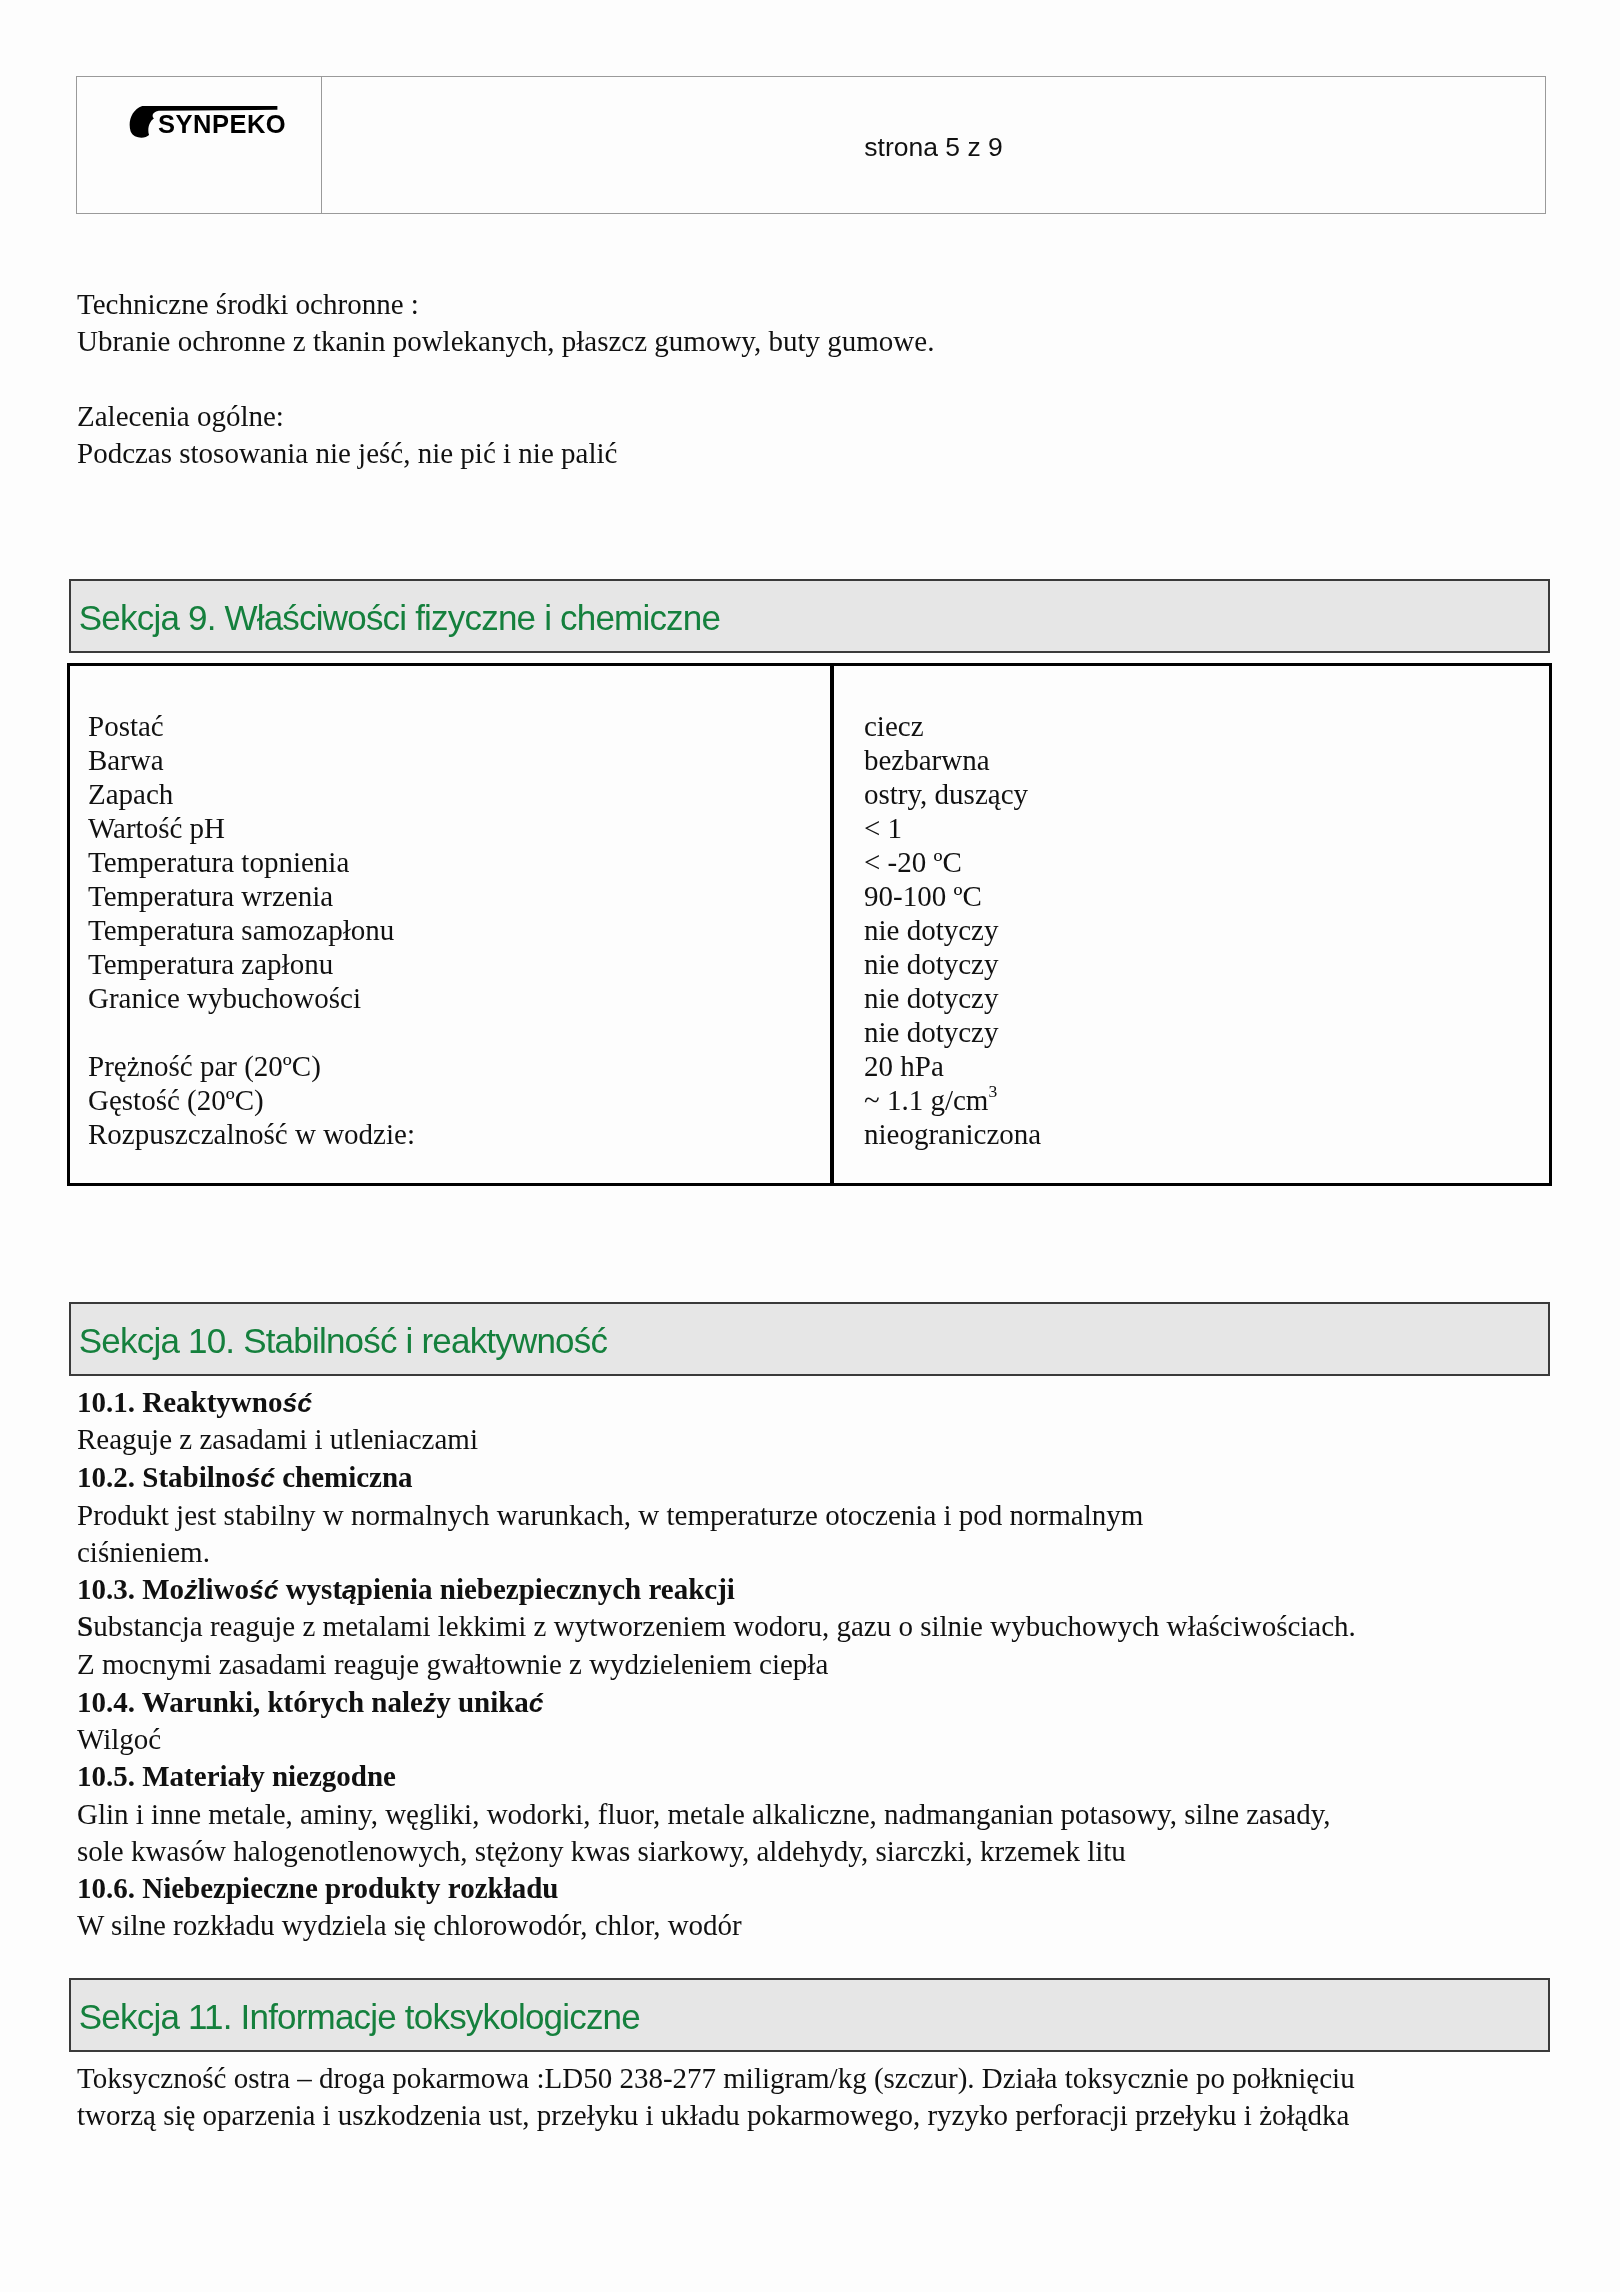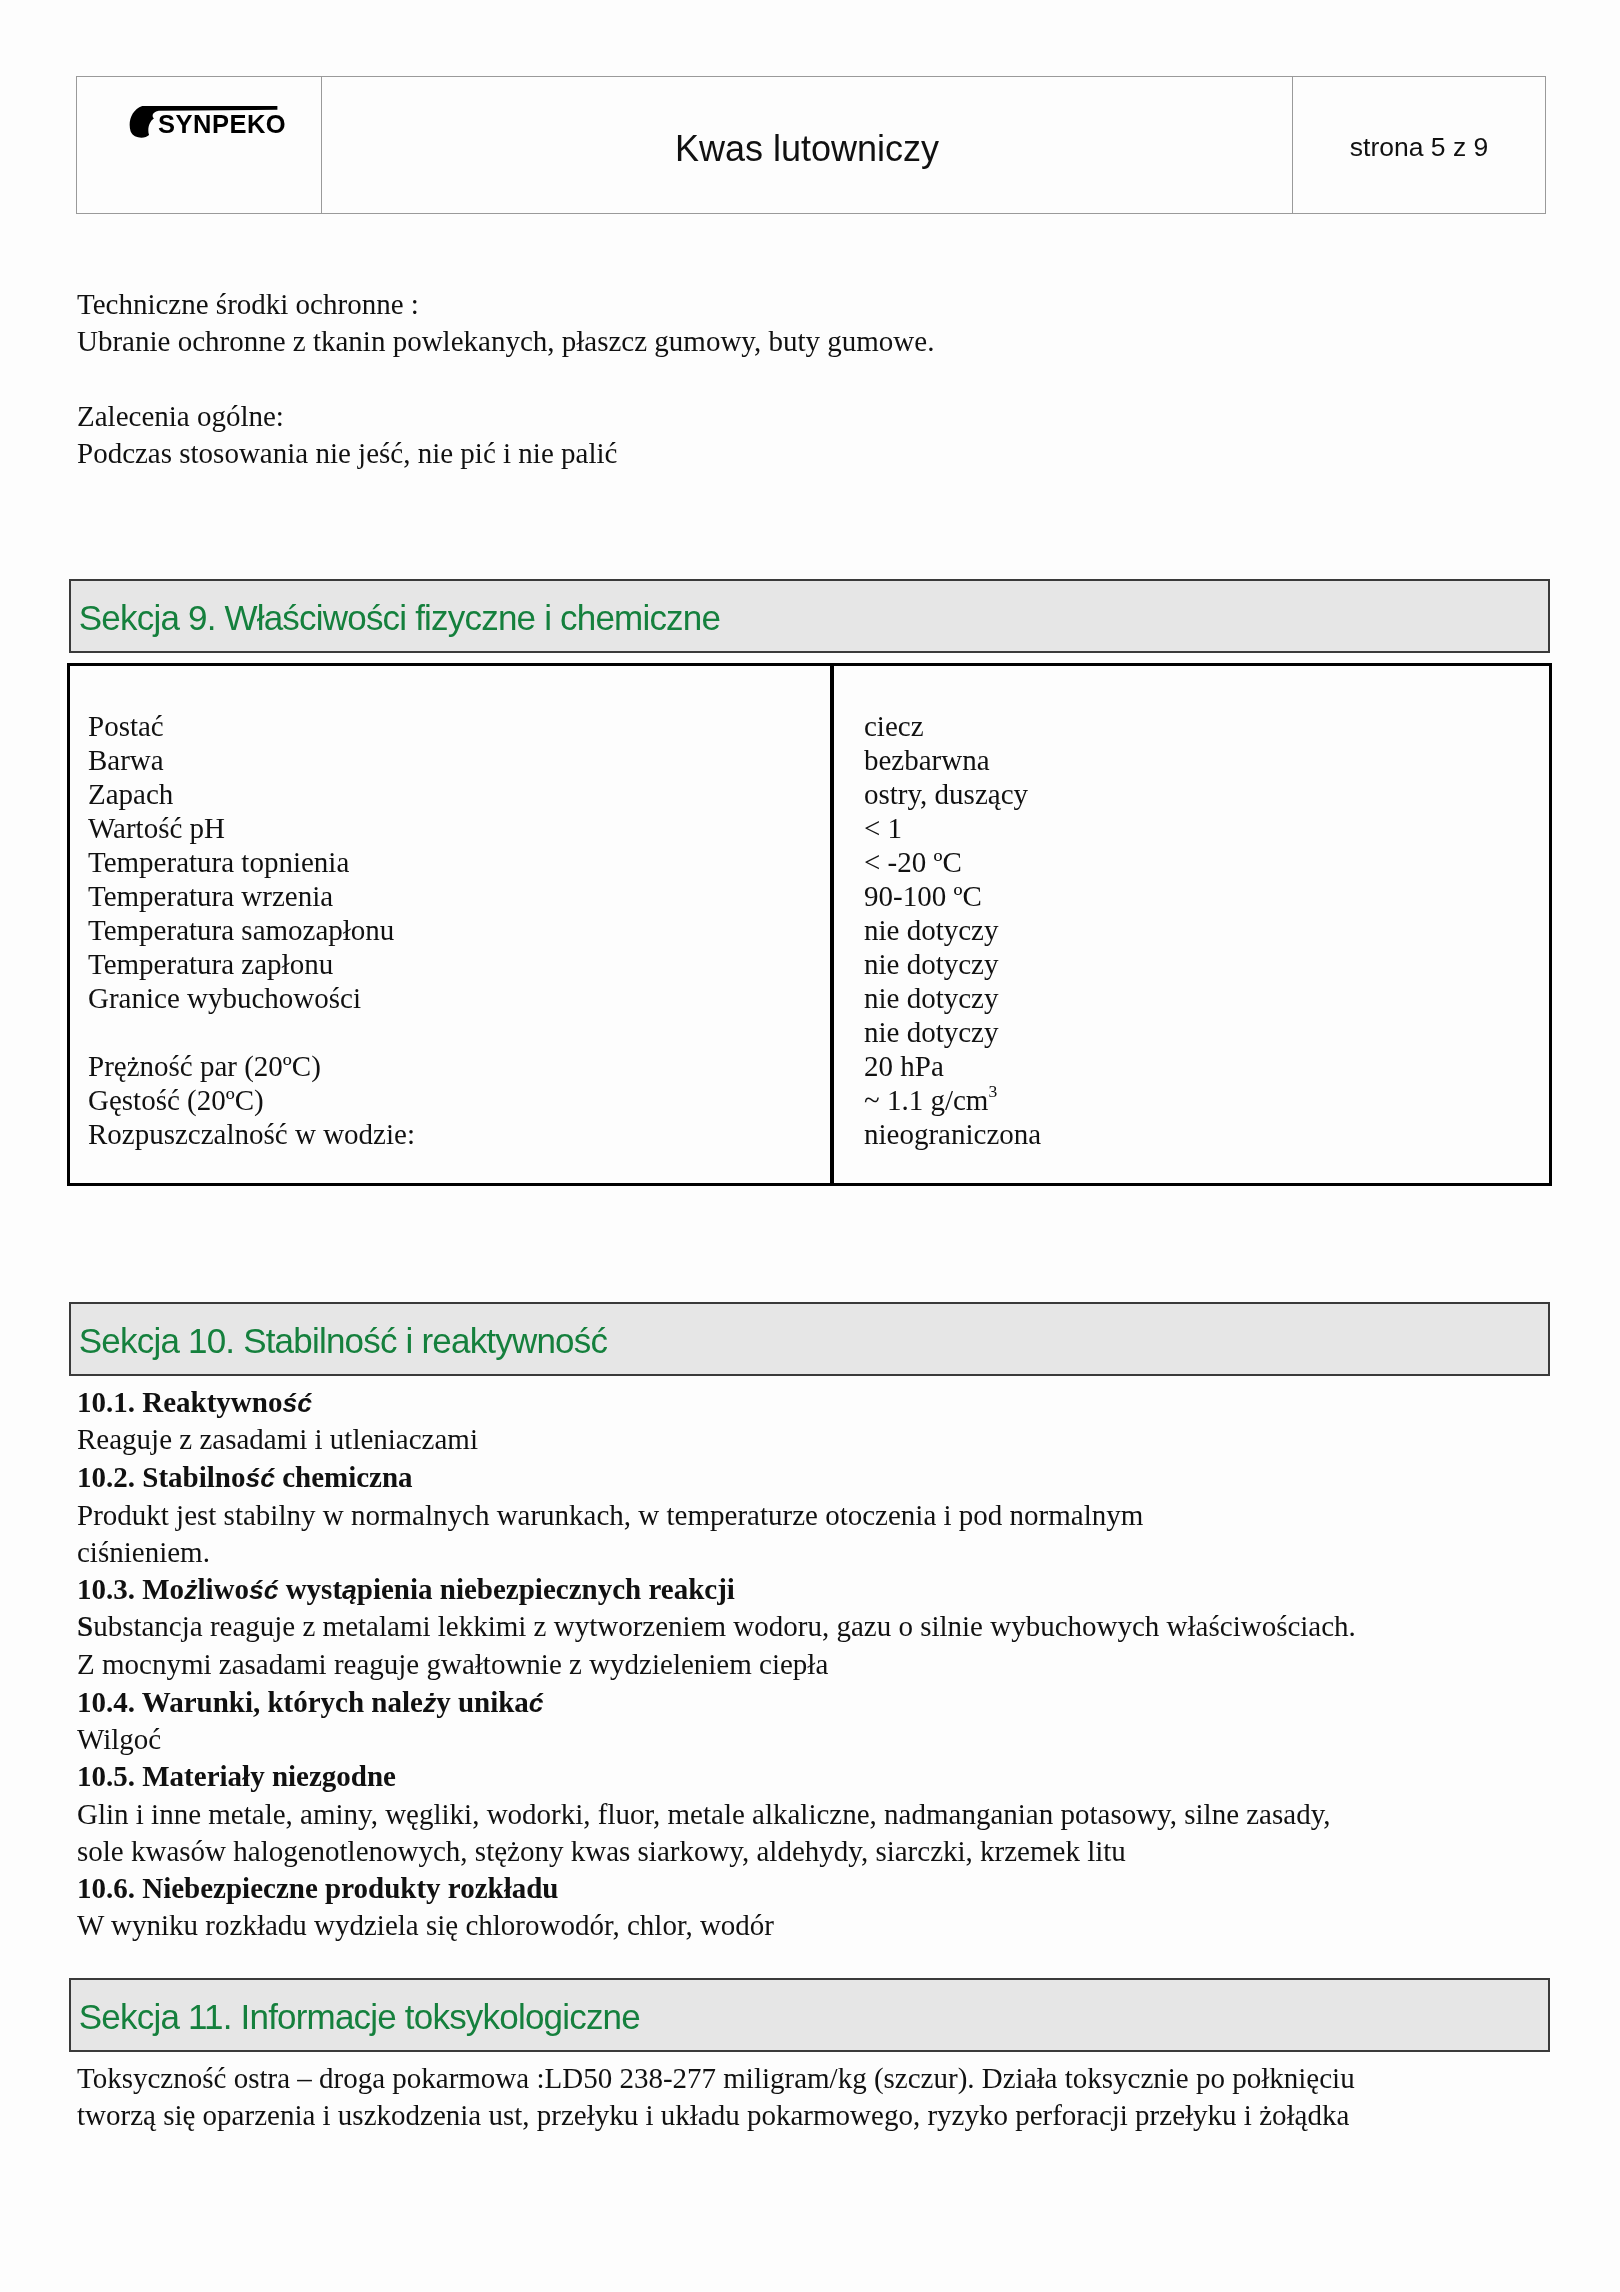--- a/index.html
+++ b/index.html
@@ -43,21 +43,20 @@
 
 <div class="abs hdr">
   <div class="hdr-cell hdr-logo">
     <div class="logo">
       <svg width="149" height="35" viewBox="0 0 152 36" style="position:absolute;left:0;top:0;">
         <path d="M13 2 L152 2 L152 6 L30 7 C24 8 22 12 25 15 C20 18 18 26 20 32 C16 36 4 36 1 28 C-2 18 2 6 13 2 Z" fill="#000"></path>
       </svg>
       <span class="logo-text">SYNPEKO</span>
     </div>
   </div>
-  <div class="hdr-cell hdr-title">Kwas lutowniczy</div>
   <div class="hdr-cell hdr-page">strona 5 z 9</div>
 </div>
 
 <div class="abs txt" style="top:288px;">Techniczne środki ochronne :</div>
 <div class="abs txt" style="top:325px;">Ubranie ochronne z tkanin powlekanych, płaszcz gumowy, buty gumowe.</div>
 <div class="abs txt" style="top:400px;">Zalecenia ogólne:</div>
 <div class="abs txt" style="top:437px;">Podczas stosowania nie jeść, nie pić i nie palić</div>
 
 <div class="abs sec" style="top:579px;">Sekcja 9. Właściwości fizyczne i chemiczne</div>
 
@@ -109,18 +108,18 @@
 <div class="abs txt" style="top:1648px;">Z mocnymi zasadami reaguje gwałtownie z wydzieleniem ciepła</div>
 
 <div class="abs txt" style="top:1686px;"><b>10.4. Warunki, których nale</b><span class="bold-sans">ż</span><b>y unika</b><span class="bold-sans">ć</span></div>
 <div class="abs txt" style="top:1723px;">Wilgoć</div>
 
 <div class="abs txt" style="top:1760px;"><b>10.5. Materiały niezgodne</b></div>
 <div class="abs txt" style="top:1798px;">Glin i inne metale, aminy, węgliki, wodorki, fluor, metale alkaliczne, nadmanganian potasowy, silne zasady,</div>
 <div class="abs txt" style="top:1835px;">sole kwasów halogenotlenowych, stężony kwas siarkowy, aldehydy, siarczki, krzemek litu</div>
 
 <div class="abs txt" style="top:1872px;"><b>10.6. Niebezpieczne produkty rozkładu</b></div>
-<div class="abs txt" style="top:1909px;">W wyniku rozkładu wydziela się chlorowodór, chlor, wodór</div>
+<div class="abs txt" style="top:1909px;">W silne rozkładu wydziela się chlorowodór, chlor, wodór</div>
 
 <div class="abs sec" style="top:1978px;">Sekcja 11. Informacje toksykologiczne</div>
 <div class="abs txt" style="top:2062px;">Toksyczność ostra – droga pokarmowa :LD50 238-277 miligram/kg (szczur). Działa toksycznie po połknięciu</div>
 <div class="abs txt" style="top:2099px;">tworzą się oparzenia i uszkodzenia ust, przełyku i układu pokarmowego, ryzyko perforacji przełyku i żołądka</div>
 
 
 </body></html>

